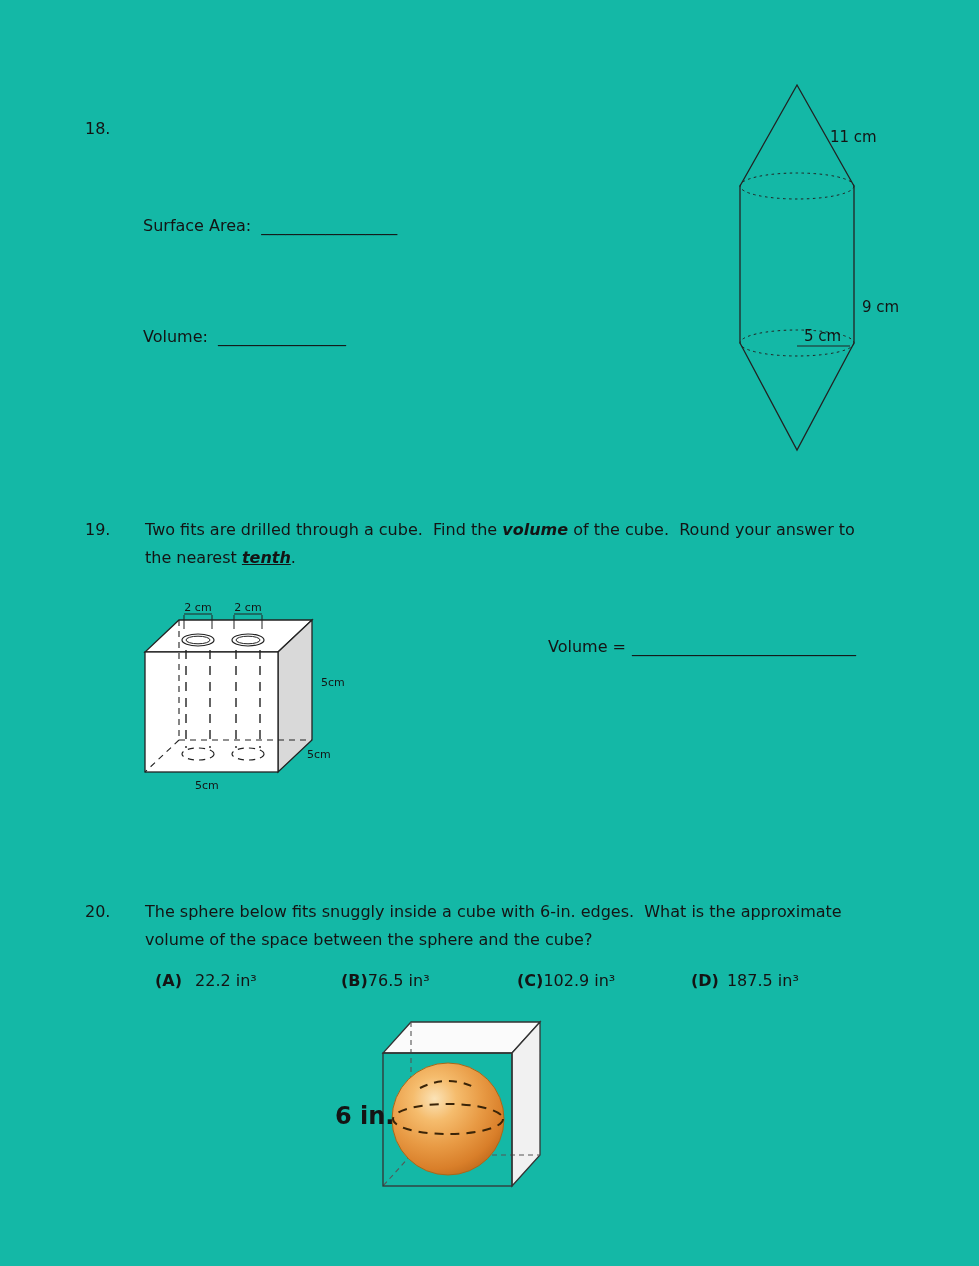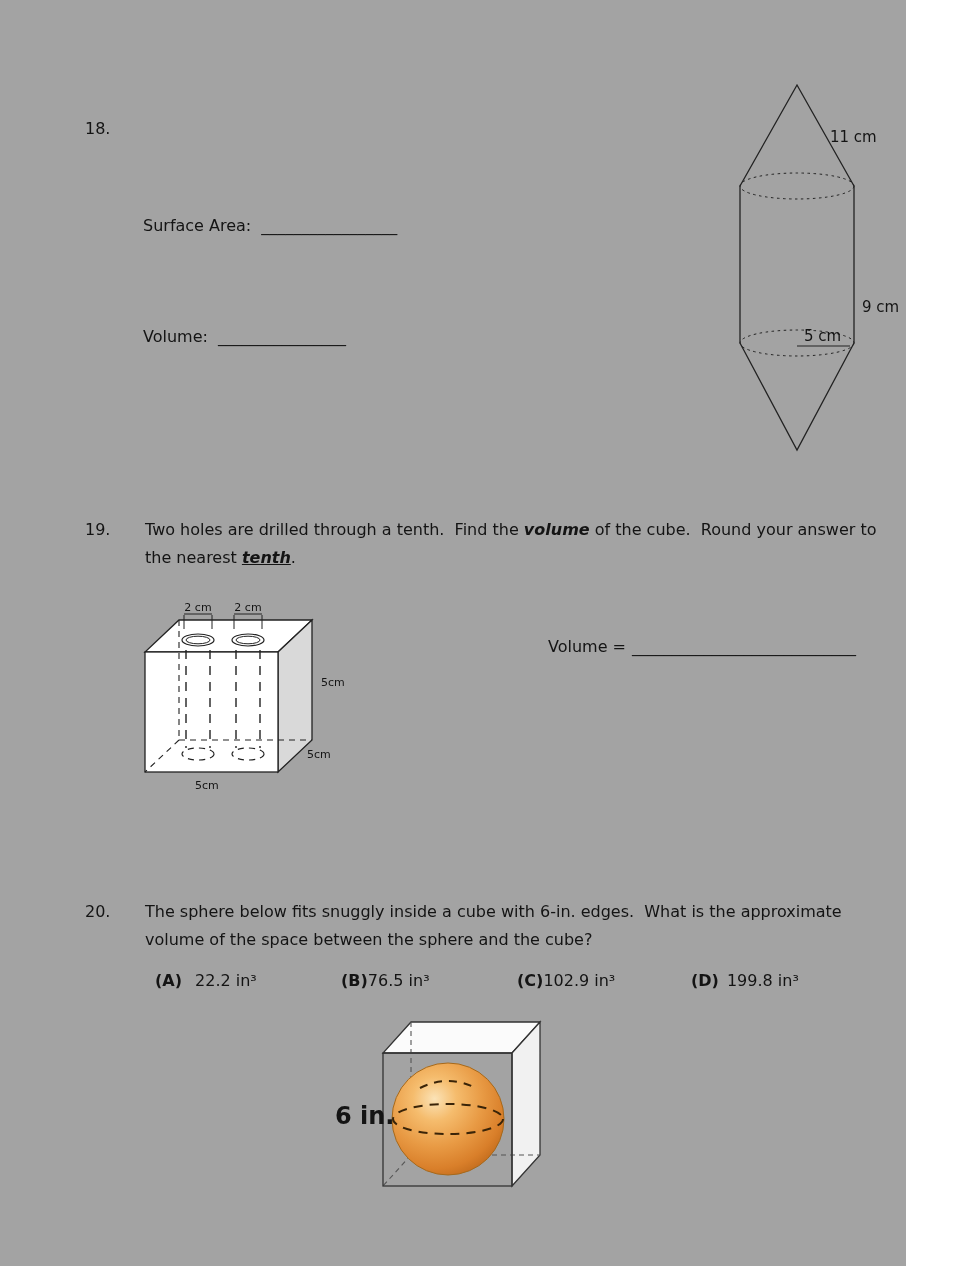--- a/index.html
+++ b/index.html
@@ -1,18 +1,18 @@
 <!DOCTYPE html>
 <html><head>
 <meta charset="utf-8">
 <style>
   html,body{margin:0;padding:0;}
   body{width:979px;height:1266px;background:#ffffff;position:relative;
        font-family:"DejaVu Sans","Liberation Sans",sans-serif;color:#141414;}
-  .page{position:absolute;top:0;left:0;width:906px;height:1266px;background:#a3a3a3;overflow:hidden;}
+  .page{position:absolute;top:0;left:0;width:979px;height:1266px;background:#14b8a6;overflow:hidden;}
   .txt{position:absolute;font-size:16px;white-space:pre;line-height:20px;}
   .bi{font-weight:700;font-style:italic;}
   .biu{font-weight:700;font-style:italic;text-decoration:underline;}
   .bold{font-weight:700;}
   .blank{margin-left:10px;letter-spacing:0;}
   .fig{position:absolute;overflow:visible;}
   .fig text{font-family:"DejaVu Sans","Liberation Sans",sans-serif;fill:#141414;}
 </style>
 </head>
 <body>
@@ -31,21 +31,21 @@
     <line x1="154" y1="108" x2="154" y2="265" stroke="#222" stroke-width="1.3"></line>
     <ellipse cx="97" cy="265" rx="57" ry="13" fill="none" stroke="#222" stroke-width="1" stroke-dasharray="2.5,3.5"></ellipse>
     <polyline points="40,265 97,372 154,265" fill="none" stroke="#222" stroke-width="1.3"></polyline>
     <line x1="97" y1="268" x2="150" y2="268" stroke="#222" stroke-width="1.2"></line>
     <text x="130" y="64" font-size="15">11 cm</text>
     <text x="162" y="234" font-size="15">9 cm</text>
     <text x="104" y="263" font-size="15">5 cm</text>
   </svg>
 
   <div class="txt" style="left:85px;top:520px">19.</div>
-  <div class="txt" style="left:145px;top:520px"><span>Two holes are drilled through a tenth.  Find the </span><span class="bi">volume</span><span> of the cube.  Round your answer to</span></div>
+  <div class="txt" style="left:145px;top:520px"><span>Two fits are drilled through a cube.  Find the </span><span class="bi">volume</span><span> of the cube.  Round your answer to</span></div>
   <div class="txt" style="left:145px;top:548px"><span>the nearest </span><span class="biu">tenth</span><span>.</span></div>
 
   <div class="txt" style="left:548px;top:637px"><span>Volume =</span><span class="blank" style="margin-left:6px">____________________________</span></div>
 
   <svg class="fig" style="left:140px;top:598px" width="215" height="200" viewBox="0 0 215 200">
     <polygon points="5,54 138,54 172,22 39,22" fill="#ffffff" stroke="#222" stroke-width="1.3"></polygon>
     <polygon points="138,54 172,22 172,142 138,174" fill="#d9d9d9" stroke="#222" stroke-width="1.3"></polygon>
     <rect x="5" y="54" width="133" height="120" fill="#ffffff" stroke="#222" stroke-width="1.3"></rect>
 
     <line x1="39" y1="22" x2="39" y2="142" stroke="#222" stroke-width="1.1" stroke-dasharray="6,5"></line>
@@ -79,21 +79,21 @@
     <text x="55" y="191" font-size="11">5cm</text>
   </svg>
 
   <div class="txt" style="left:85px;top:902px">20.</div>
   <div class="txt" style="left:145px;top:902px">The sphere below fits snuggly inside a cube with 6-in. edges.  What is the approximate</div>
   <div class="txt" style="left:145px;top:930px">volume of the space between the sphere and the cube?</div>
 
   <div class="txt" style="left:155px;top:971px"><span class="bold">(A)</span><span style="margin-left:13px">22.2 in³</span></div>
   <div class="txt" style="left:341px;top:971px"><span class="bold">(B)</span><span style="margin-left:0">76.5 in³</span></div>
   <div class="txt" style="left:517px;top:971px"><span class="bold">(C)</span><span style="">102.9 in³</span></div>
-  <div class="txt" style="left:691px;top:971px"><span class="bold">(D)</span><span style="margin-left:8px">199.8 in³</span></div>
+  <div class="txt" style="left:691px;top:971px"><span class="bold">(D)</span><span style="margin-left:8px">187.5 in³</span></div>
 
   <svg class="fig" style="left:320px;top:1012px" width="235" height="190" viewBox="0 0 235 190">
     <defs>
       <radialGradient id="sphGrad" cx="38%" cy="32%" r="78%">
         <stop offset="0%" stop-color="#fbe3b7"></stop>
         <stop offset="25%" stop-color="#f5bc6d"></stop>
         <stop offset="55%" stop-color="#e89a44"></stop>
         <stop offset="80%" stop-color="#d97f2a"></stop>
         <stop offset="100%" stop-color="#b96418"></stop>
       </radialGradient>

